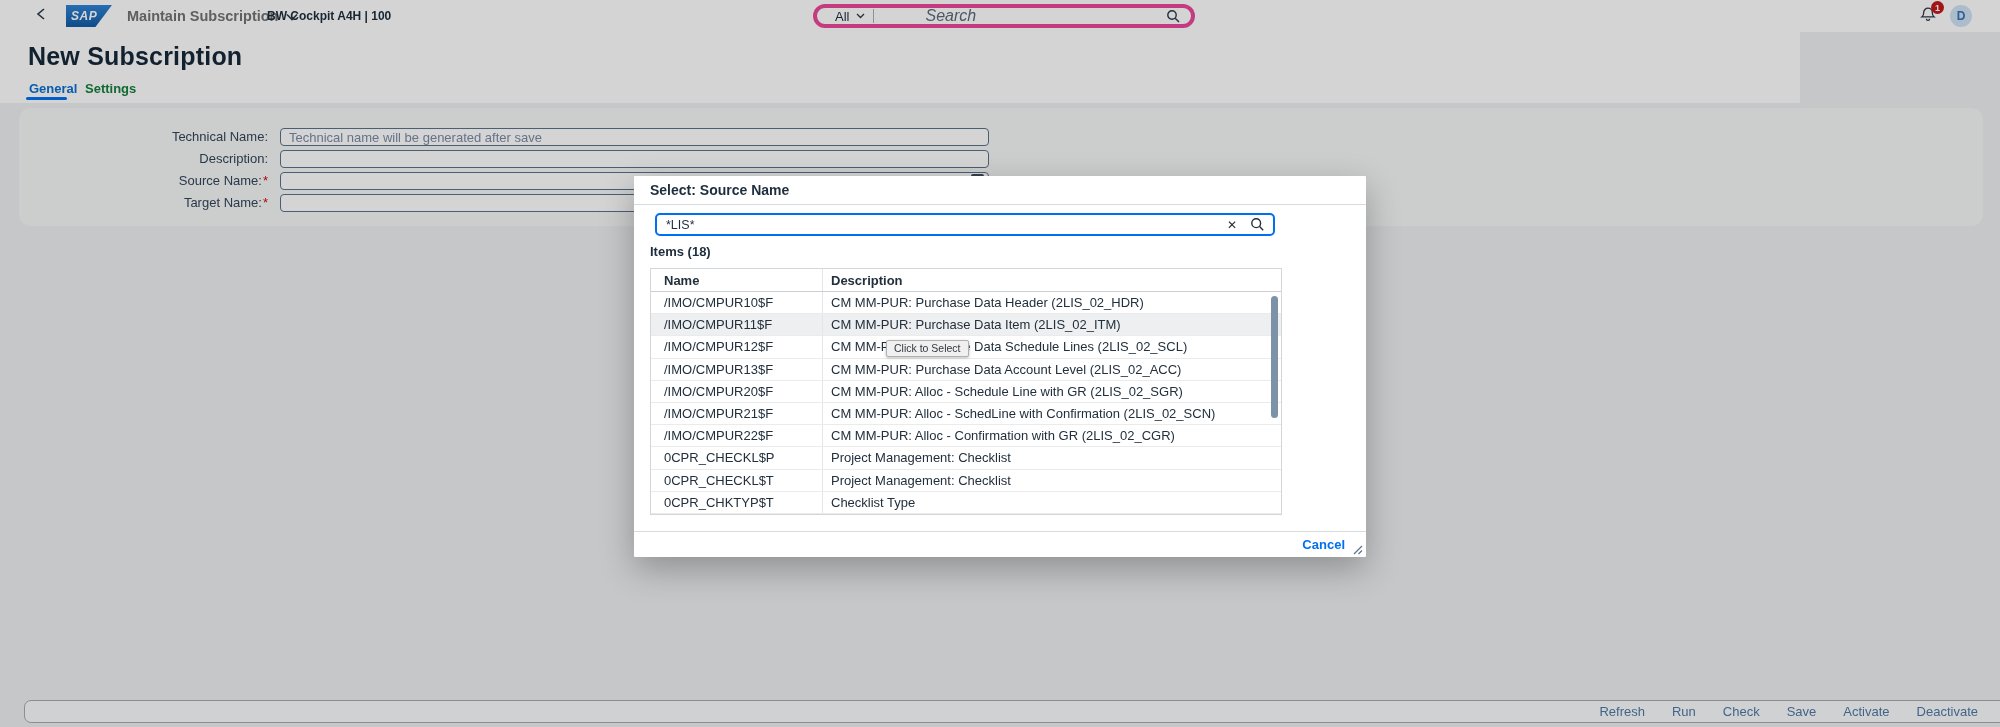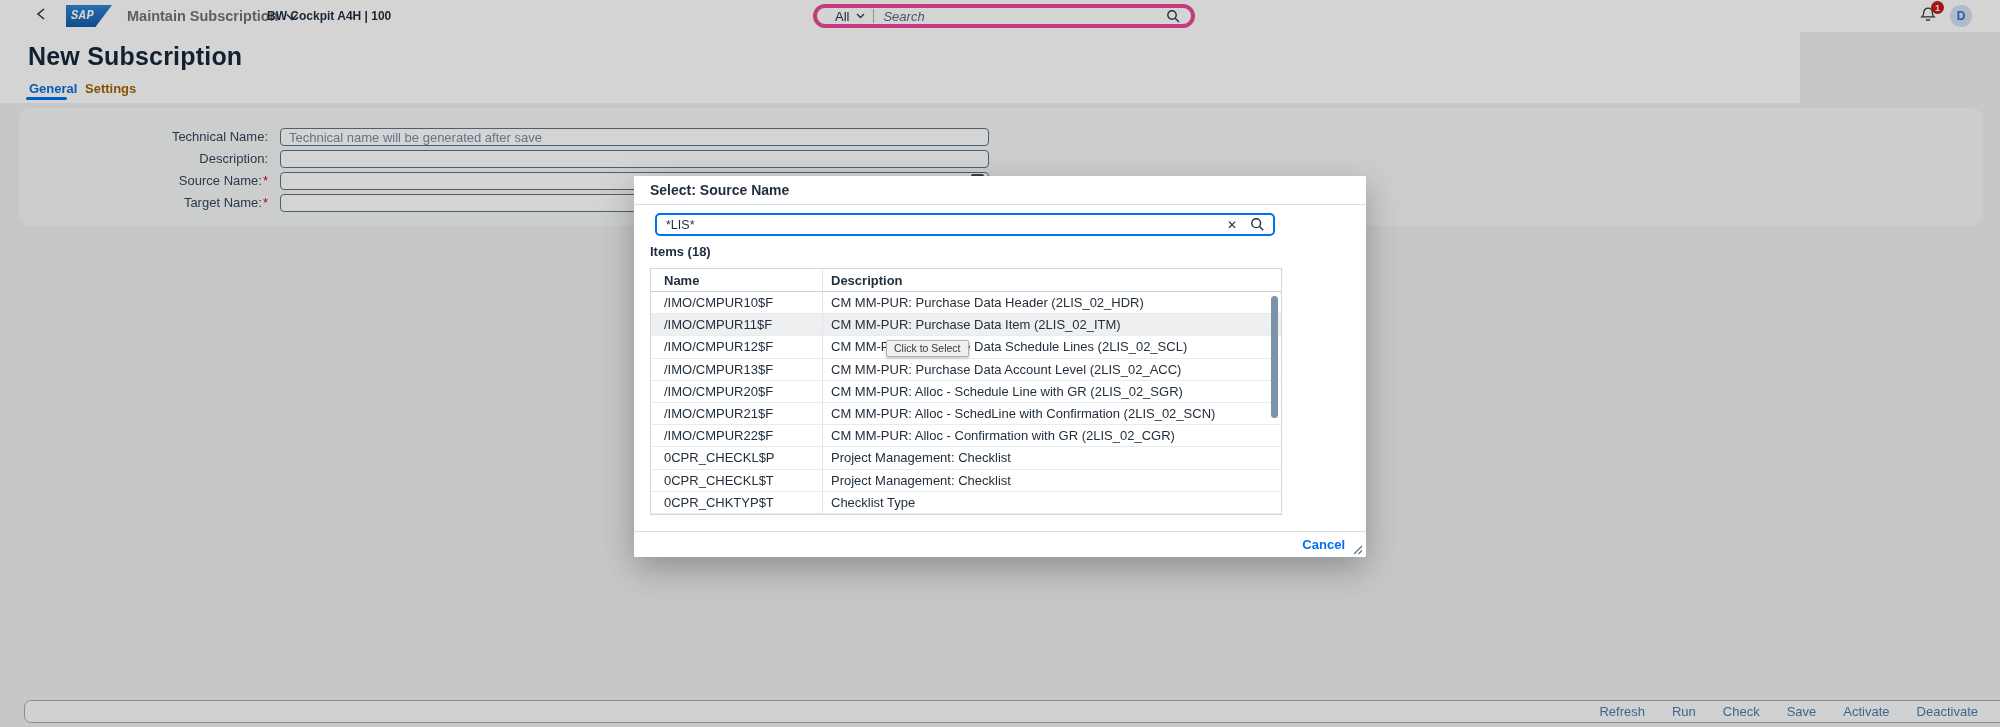--- a/index.html
+++ b/index.html
@@ -6,48 +6,48 @@
   html,body { width:2000px; height:727px; overflow:hidden; background:#eef0f1;
               font-family:"Liberation Sans", sans-serif; }
 
   
   #shell { position:absolute; left:0; top:0; width:2000px; height:32px; background:#ffffff; z-index:2; }
   #back-btn { position:absolute; left:36px; top:0; height:32px; display:flex; align-items:center; cursor:pointer; }
   #sap-logo { position:absolute; left:66px; top:5px; width:46px; height:22px;
               background:linear-gradient(180deg,#2f84d6,#155ba6);
               clip-path:polygon(0 0,100% 0,64% 100%,0 100%);
               color:#fff; font-size:12px; font-weight:bold; font-style:italic;
-              display:flex; align-items:center; padding-left:5px; letter-spacing:.5px;font-family:Liberation Mono, monospace; }
+              display:flex; align-items:center; padding-left:5px; letter-spacing:.5px; }
   #app-title-group { position:absolute; left:127px; top:0; height:32px; display:flex; align-items:center; gap:8px; cursor:pointer; }
   #app-title { font-size:14.5px; font-weight:bold; color:#737373; }
   #system-info { position:absolute; left:267px; top:0; height:32px; display:flex; align-items:center;
                  font-size:12px; font-weight:bold; color:#1d2d3e; }
   #shell-search { position:absolute; left:813px; top:4px; width:382px; height:24px;
                   border:4px solid #ec4899; border-radius:13px; background:#fff;
                   display:flex; align-items:center; padding:0 10px; }
   #search-scope { font-size:13px; color:#1d2d3e; margin-left:8px; }
   #scope-chevron { margin-left:7px; display:flex; }
   #search-divider { width:1px; height:14px; background:#a9b2ba; margin:0 9px 0 8px; }
   #shell-search input { border:none; outline:none; background:transparent; flex:1;
-                        font-size:13px; color:#1d2d3e; font-family:inherit; }
+                        font-size:16px; color:#1d2d3e; font-family:inherit;margin-left:42px; }
   #shell-search input::placeholder { font-style:italic; color:#5b6b7b; }
   #bell-wrap { position:absolute; left:1920px; top:6px; width:24px; height:22px; cursor:pointer; }
   #notif-badge { position:absolute; left:11px; top:-5px; width:13px; height:13px; border-radius:50%;
                  background:#c41a1a; color:#fff; font-size:9px; font-weight:bold;
                  display:flex; align-items:center; justify-content:center; }
   #avatar { position:absolute; left:1950px; top:5px; width:22px; height:22px; border-radius:50%;
             background:#cfe3f3; color:#3672b8; font-size:12px; font-weight:bold;
             display:flex; align-items:center; justify-content:center; cursor:pointer; }
 
   
   #page-header { position:absolute; left:0; top:32px; width:1800px; height:71px; background:#ffffff; }
   #page-title { position:absolute; left:28px; top:10px; font-size:25px; font-weight:900; color:#16283a; letter-spacing:.2px; }
   .tab { position:absolute; top:49px; font-size:13px; font-weight:bold; cursor:pointer; }
   #tab-general { left:29px; color:#0a6ed1; }
-  #tab-settings { left:85px; color:#a16207; }
+  #tab-settings { left:85px; color:#15803d; }
   #tab-underline { position:absolute; left:26px; top:65px; width:41px; height:3px; background:#0070f2; border-radius:2px; }
 
   
   #content { position:absolute; left:0; top:103px; width:2000px; height:696px; background:#eef0f1; }
   #form-card { position:absolute; left:19px; top:5px; width:1964px; height:118px; background:#f6f7f7; border-radius:12px; }
   .form-row { position:absolute; left:0; width:1000px; height:18px; }
   .form-label { position:absolute; left:0; top:0; width:249px; height:18px; line-height:18px;
                 text-align:right; font-size:13px; color:#32465a; }
   .req { color:#d20a0a; margin-left:1px; }
   .form-input { position:absolute; left:261px; top:0; width:709px; height:18px;

